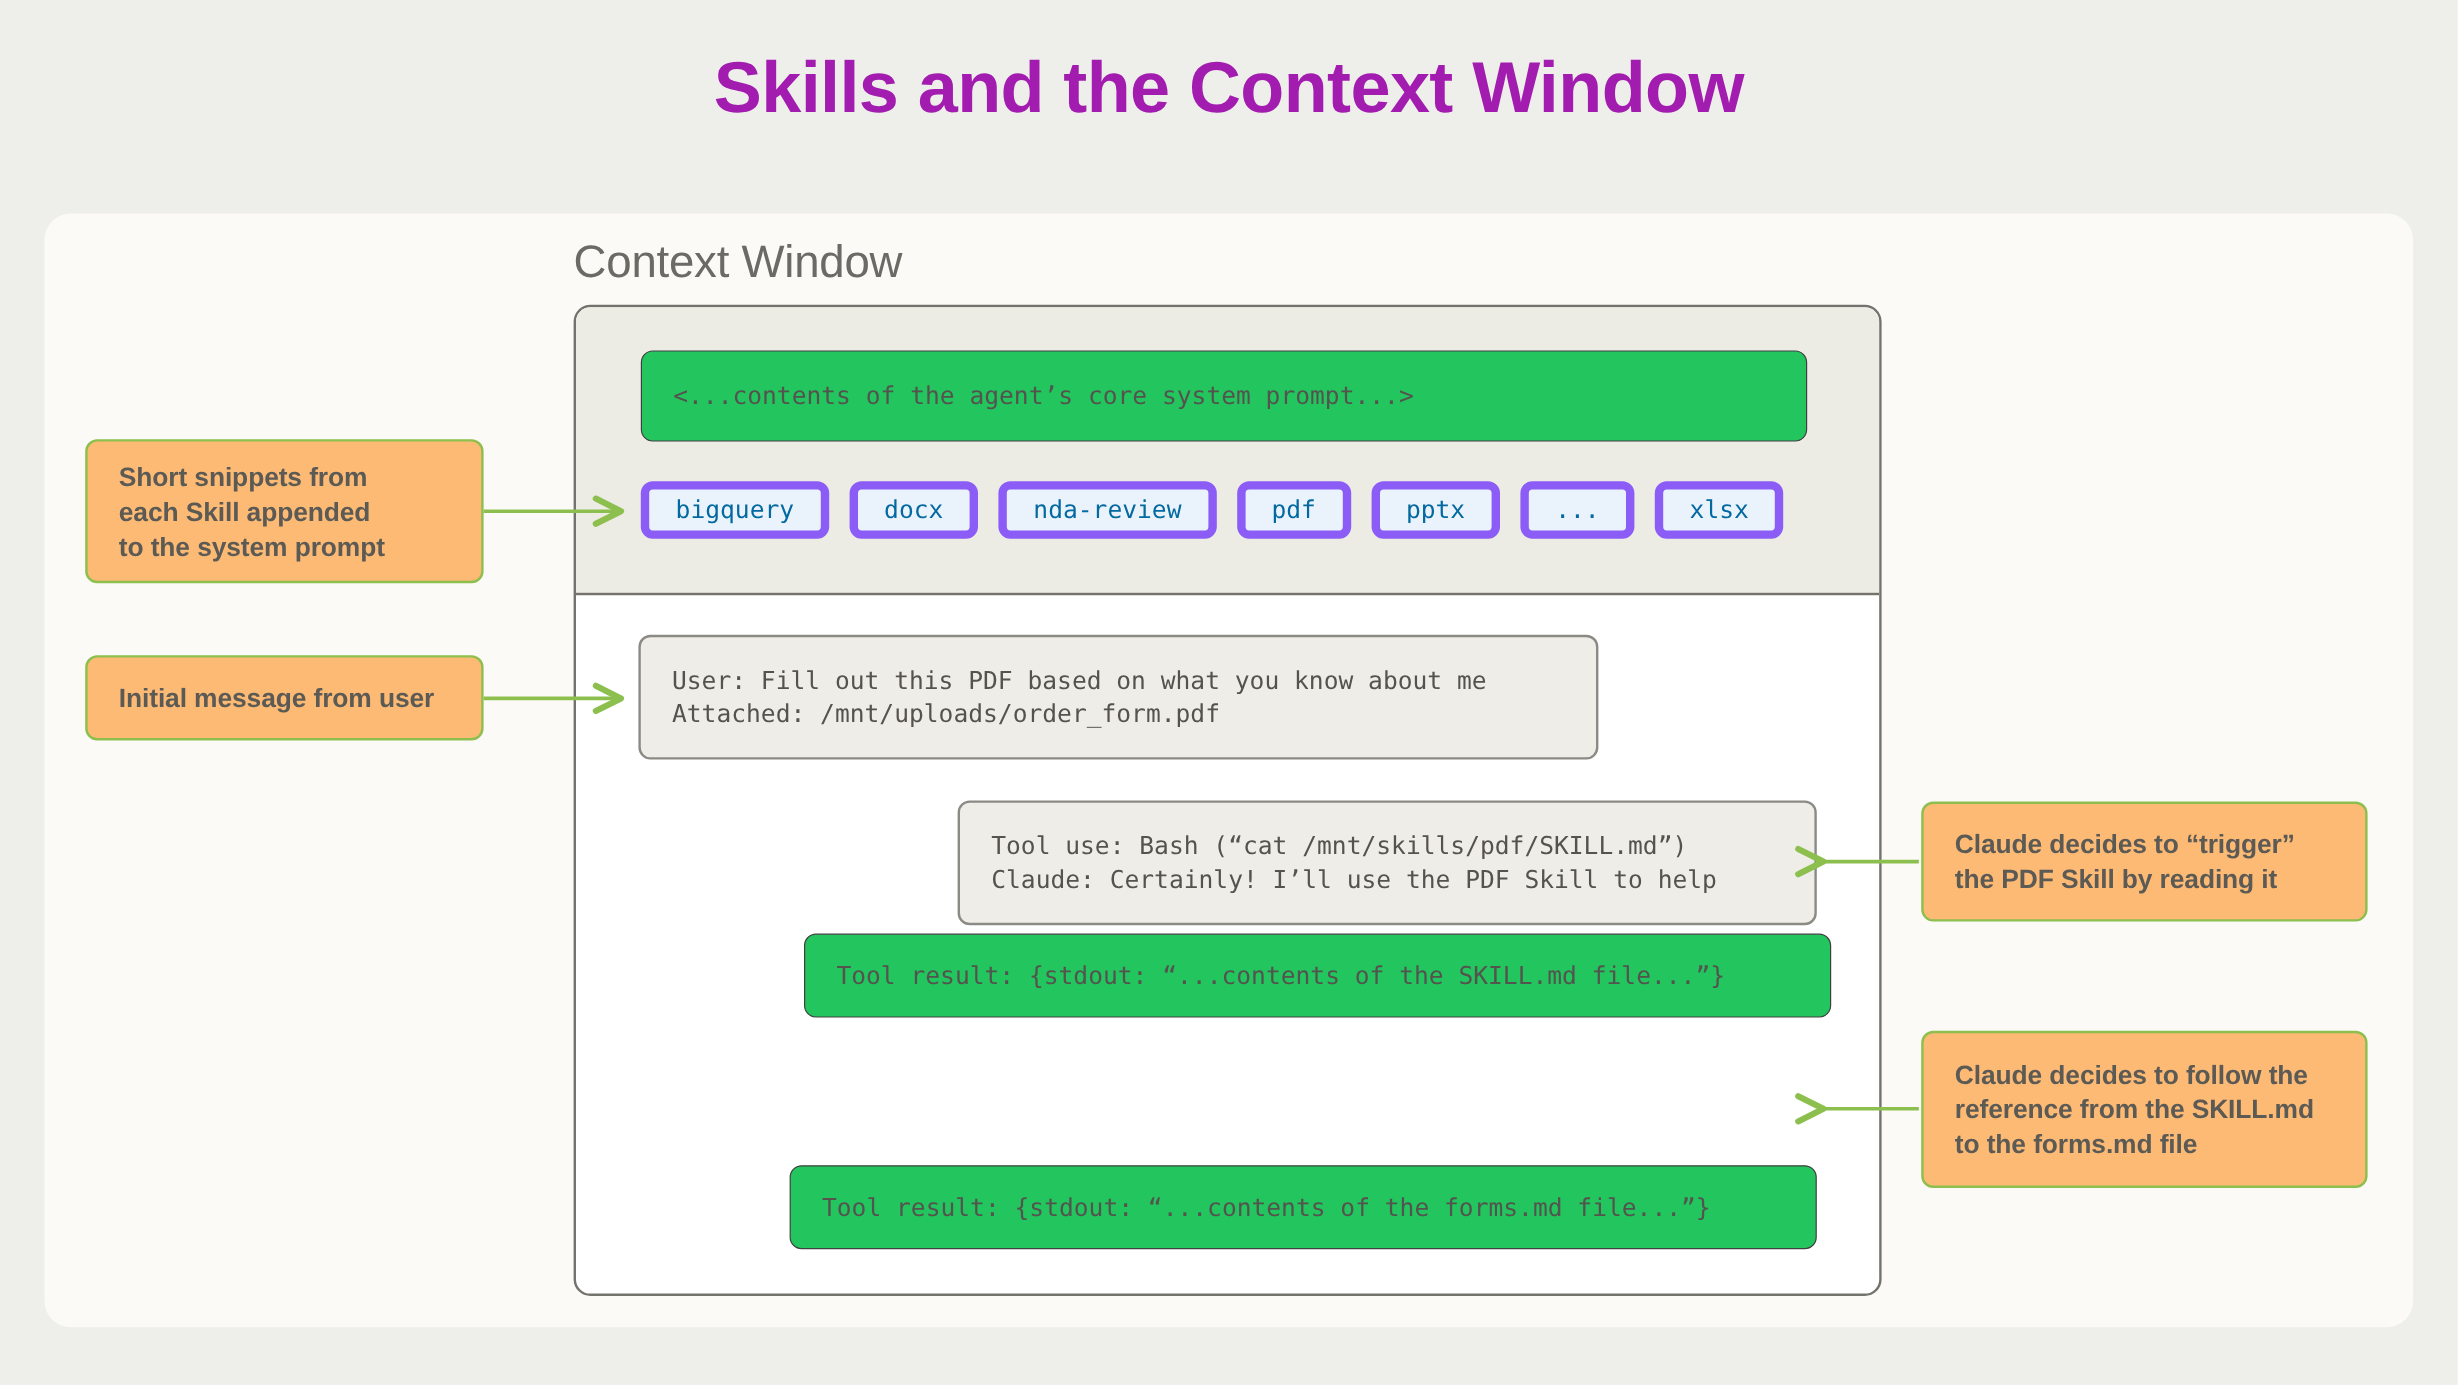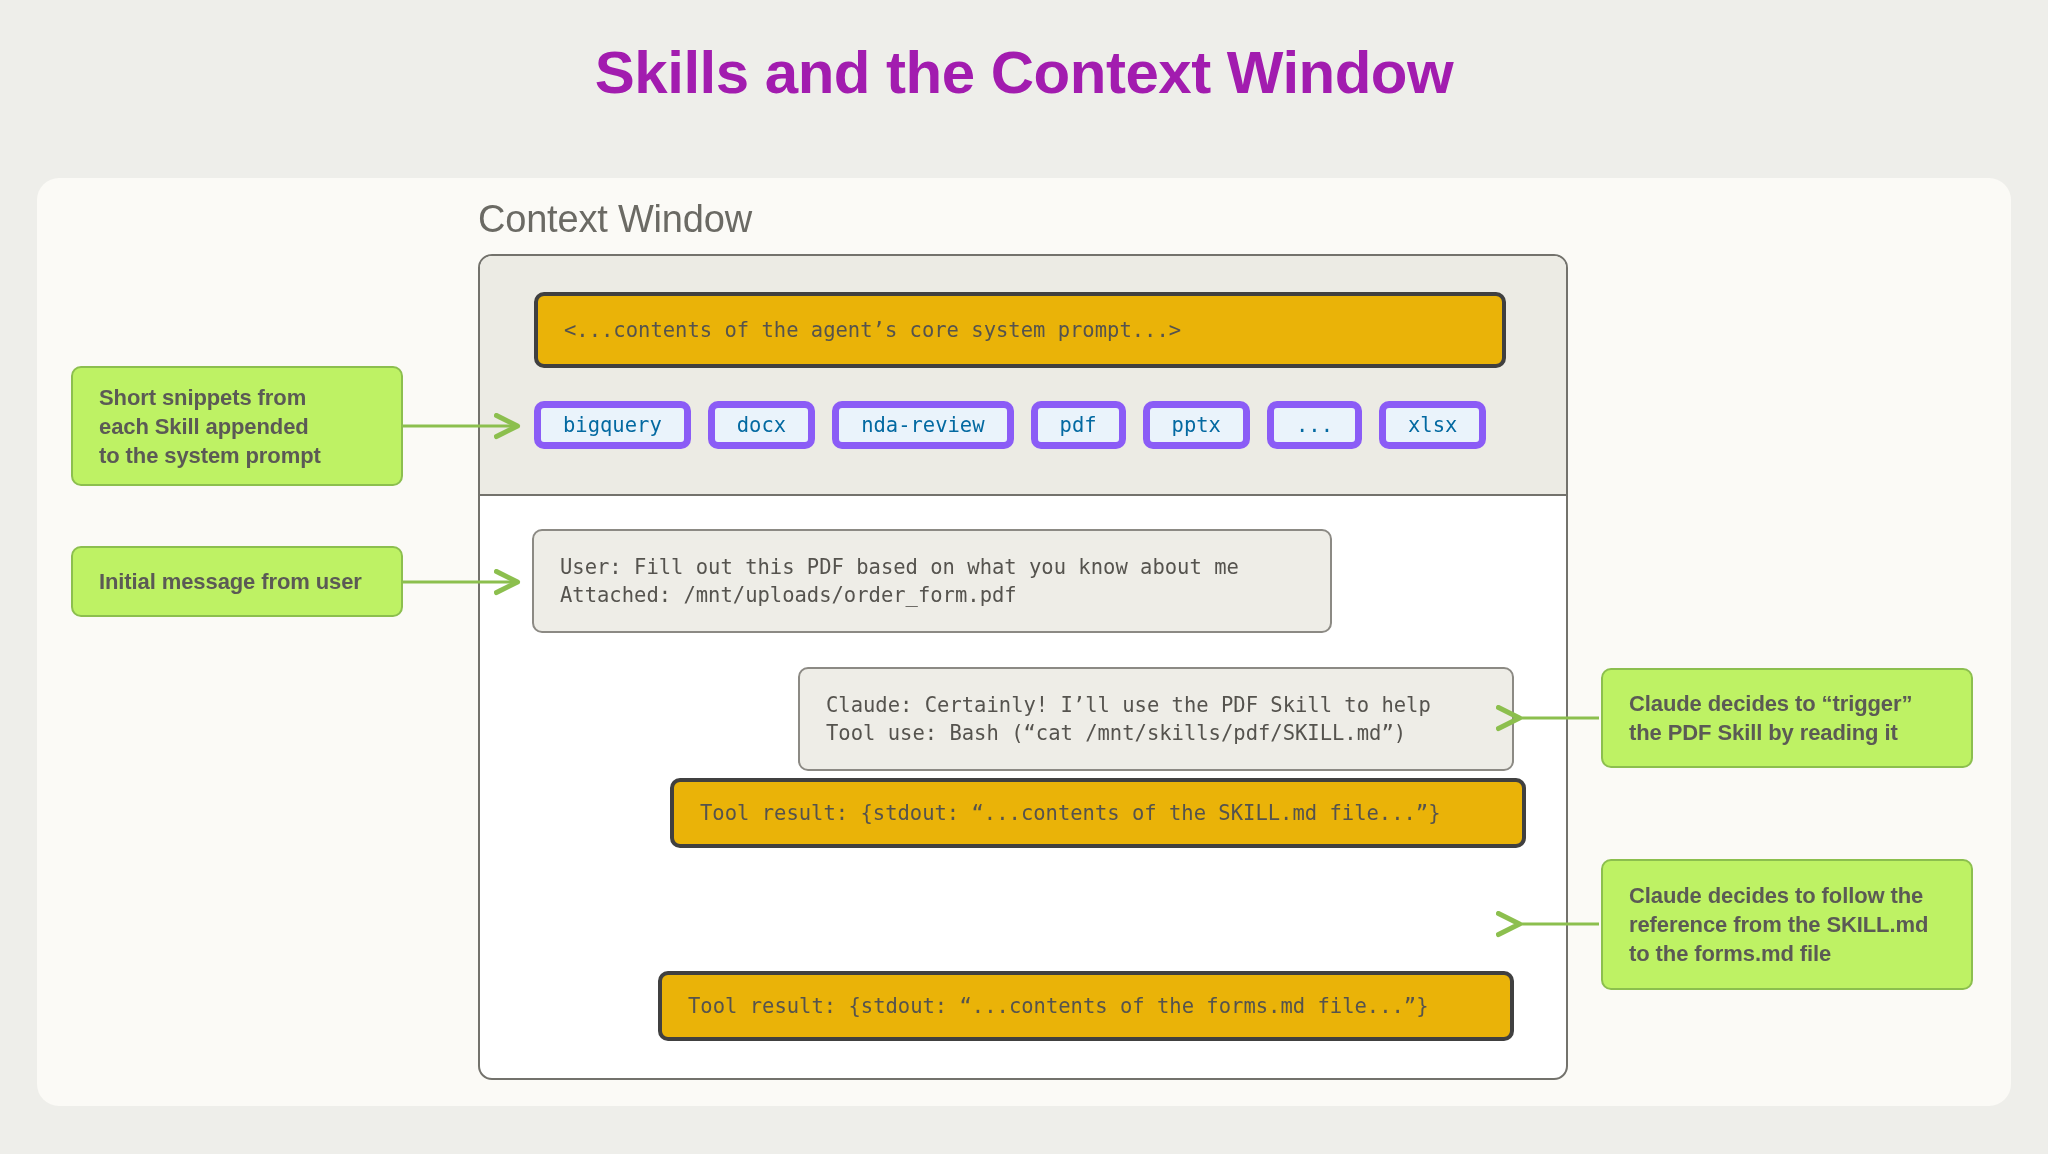--- a/index.html
+++ b/index.html
@@ -63,21 +63,21 @@
     font-family: "DejaVu Sans Mono", monospace;
     font-size: 20.5px;
     line-height: 28px;
     color: #55534e;
     display: flex;
     flex-direction: column;
     justify-content: center;
     padding: 0 26px;
     white-space: pre;
   }
-  .blue { background: #eab308; border: 4px solid #404040; }
+  .blue { background: #22c55e; border: 1px solid #404040; }
   .grey { background: #eeede7; border: 2px solid #8c8a84; }
   .cream{ background: #fdf8ec; border: 2px solid #ddc27f; }
 
   
   #sys-prompt {
     left: 54px; top: 36px;
     width: 972px; height: 76px;
   }
   
   #chips {
@@ -104,21 +104,21 @@
   #user-msg      { left: 52px;  top: 273px; width: 800px;  height: 104px; }
   #claude-msg    { left: 318px; top: 411px; width: 716px;  height: 104px; }
   #tool-res-1    { left: 190px; top: 522px; width: 856px;  height: 70px;  }
   #tool-use-2    { left: 318px; top: 635px; width: 716px;  height: 70px;  }
   #tool-res-2    { left: 178px; top: 715px; width: 856px;  height: 70px;  }
 
   
   .note {
     position: absolute;
     box-sizing: border-box;
-    background: #bef264;
+    background: #fdba74;
     border: 2px solid #8cbf4e;
     border-radius: 10px;
     color: #5b5a55;
     font-size: 22px;
     font-weight: 700;
     line-height: 29px;
     display: flex;
     flex-direction: column;
     justify-content: center;
     padding: 0 26px;
@@ -155,21 +155,21 @@
       <div class="chip">bigquery</div>
       <div class="chip">docx</div>
       <div class="chip">nda-review</div>
       <div class="chip">pdf</div>
       <div class="chip">pptx</div>
       <div class="chip">...</div>
       <div class="chip">xlsx</div>
     </div>
 
   <div id="user-msg" class="msgbox grey"><div>User: Fill out this PDF based on what you know about me</div><div>Attached: /mnt/uploads/order_form.pdf</div></div>
-  <div id="claude-msg" class="msgbox grey"><div>Claude: Certainly! I’ll use the PDF Skill to help</div><div>Tool use: Bash (“cat /mnt/skills/pdf/SKILL.md”)</div></div>
+  <div id="claude-msg" class="msgbox grey"><div>Tool use: Bash (“cat /mnt/skills/pdf/SKILL.md”)</div><div>Claude: Certainly! I’ll use the PDF Skill to help</div></div>
   <div id="tool-res-1" class="msgbox blue"><div>Tool result: {stdout: “...contents of the SKILL.md file...”}</div></div>
   <div id="tool-res-2" class="msgbox blue"><div>Tool result: {stdout: “...contents of the forms.md file...”}</div></div>
 </div>
 
 <div id="note-snippets" class="note">
     <div>Short snippets from</div>
     <div>each Skill appended</div>
     <div>to the system prompt</div>
   </div>
 <div id="note-initial" class="note">

